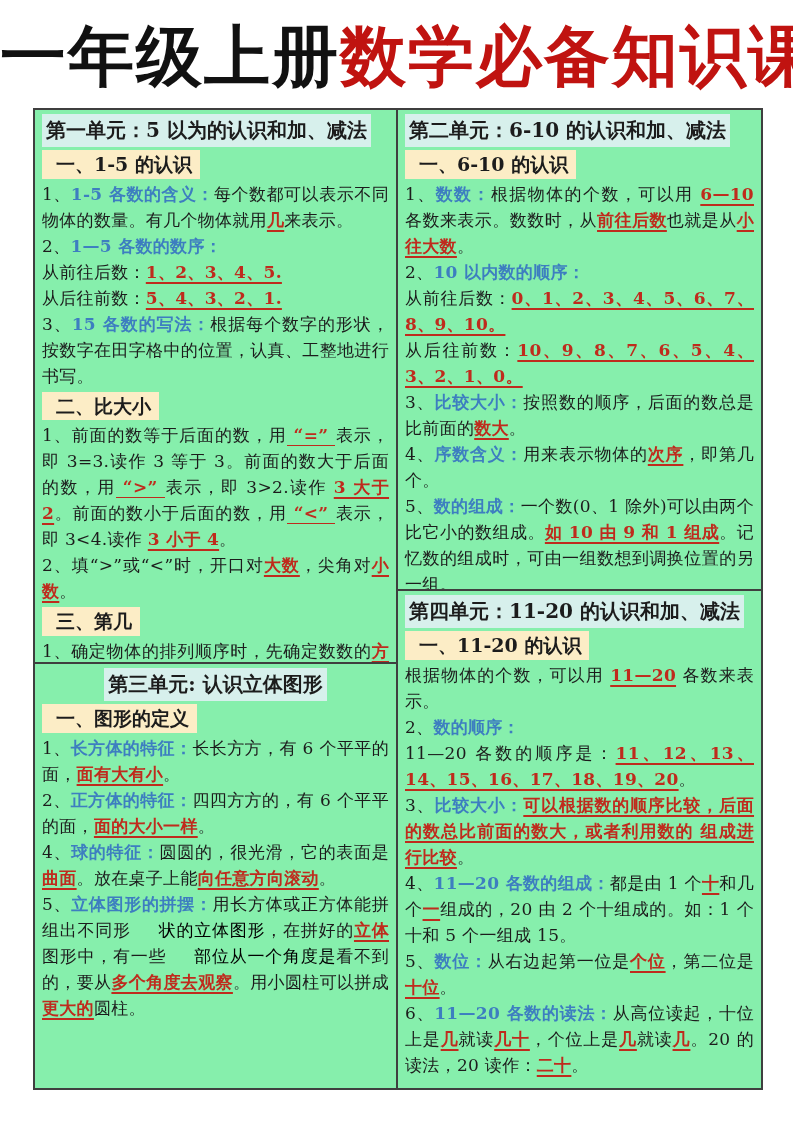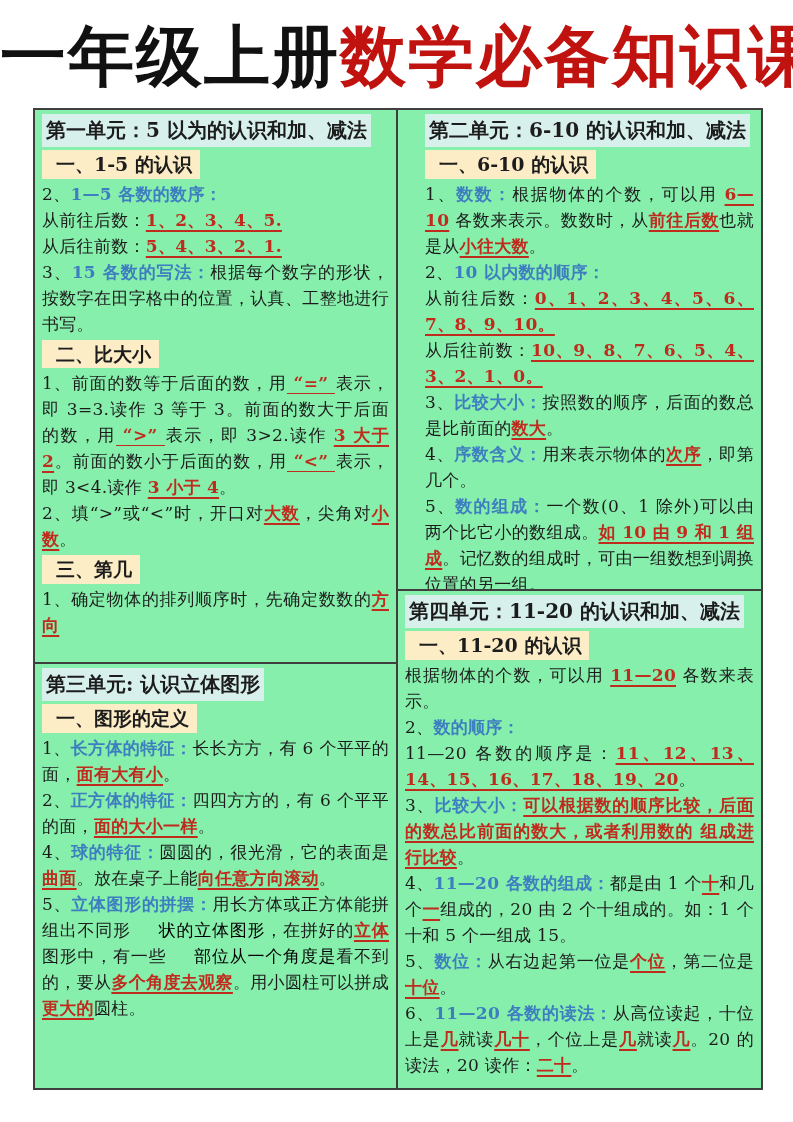--- a/index.html
+++ b/index.html
@@ -20,24 +20,24 @@
   .title .t-black{color:#111;}
   .title .t-red{color:#c01310;}
   .grid{
     position:absolute;left:33px;top:108px;width:730px;height:982px;
     border:2px solid var(--border);display:flex;background:#86efac;
   }
   .col{width:50%;display:flex;flex-direction:column;overflow:hidden;}
   .col-left{border-right:2px solid var(--border);}
   .box{overflow:hidden;padding:3px 7px 2px 7px;}
   .box.fixed-l{height:552px;flex:none;}
-  .box.fixed-r{height:479px;flex:none;margin-left:20px;}
+  .box.fixed-r{height:479px;flex:none;}
   .box.grow{flex:1 1 auto;border-top:2px solid var(--border);}
   .unit-header{font-size:20px;font-weight:bold;line-height:1.45;margin:1px 0 3px 0;}
-  .unit-header.center{text-align:left;}
+  .unit-header.center{text-align:center;}
   .unit-header .hbg{background:var(--hbg);padding:2px 4px;display:inline-block;}
   .sub-row{margin:3px 0 2px 0;line-height:1.4;}
   .sub{
     display:inline-block;background:var(--sbg);font-weight:bold;
     font-size:19px;padding:1px 8px 1px 14px;
   }
   .p{
     font-size:17px;line-height:26px;letter-spacing:0.3px;
     text-align:justify;
   }
@@ -57,20 +57,21 @@
 <body>
 
 <div class="sheet">
   <h1 class="title"><span class="t-black">一年级上册</span><span class="t-red">数学必备知识课课贴</span></h1>
 
   <div class="grid">
     <div class="col col-left">
         <section class="box fixed-l">
           <div class="unit-header"><span class="hbg">第一单元：5 以为的认识和加、减法</span></div>
           <div class="sub-row"><span class="sub">一、1-5 的认识</span></div>
+          <div class="p"><span class="seg k">1、</span><span class="seg b">1-5 各数的含义：</span><span class="seg k">每个数都可以表示不同物体的数量。有几个物体就用</span><span class="seg ru">几</span><span class="seg k">来表示。</span></div>
           <div class="p"><span class="seg k">2、</span><span class="seg b">1—5 各数的数序：</span></div>
           <div class="p"><span class="seg k">从前往后数：</span><span class="seg ru">1、2、3、4、5.</span></div>
           <div class="p"><span class="seg k">从后往前数：</span><span class="seg ru">5、4、3、2、1.</span></div>
           <div class="p"><span class="seg k">3、</span><span class="seg b">15 各数的写法：</span><span class="seg k">根据每个数字的形状，按数字在田字格中的位置，认真、工整地进行书写。</span></div>
           <div class="sub-row"><span class="sub">二、比大小</span></div>
           <div class="p"><span class="seg k">1、前面的数等于后面的数，用</span><span class="seg ruw">“=”</span><span class="seg k">表示，即 3=3.读作 3 等于 3。前面的数大于后面的数，用</span><span class="seg ruw">“&gt;”</span><span class="seg k">表示，即 3&gt;2.读作 </span><span class="seg ru">3 大于 2</span><span class="seg k">。前面的数小于后面的数，用</span><span class="seg ruw">“&lt;”</span><span class="seg k">表示，即 3&lt;4.读作 </span><span class="seg ru">3 小于 4</span><span class="seg k">。</span></div>
           <div class="p"><span class="seg k">2、填“&gt;”或“&lt;”时，开口对</span><span class="seg ru">大数</span><span class="seg k">，尖角对</span><span class="seg ru">小数</span><span class="seg k">。</span></div>
           <div class="sub-row"><span class="sub">三、第几</span></div>
           <div class="p"><span class="seg k">1、确定物体的排列顺序时，先确定数数的</span><span class="seg ru">方向</span></div>
         </section>

